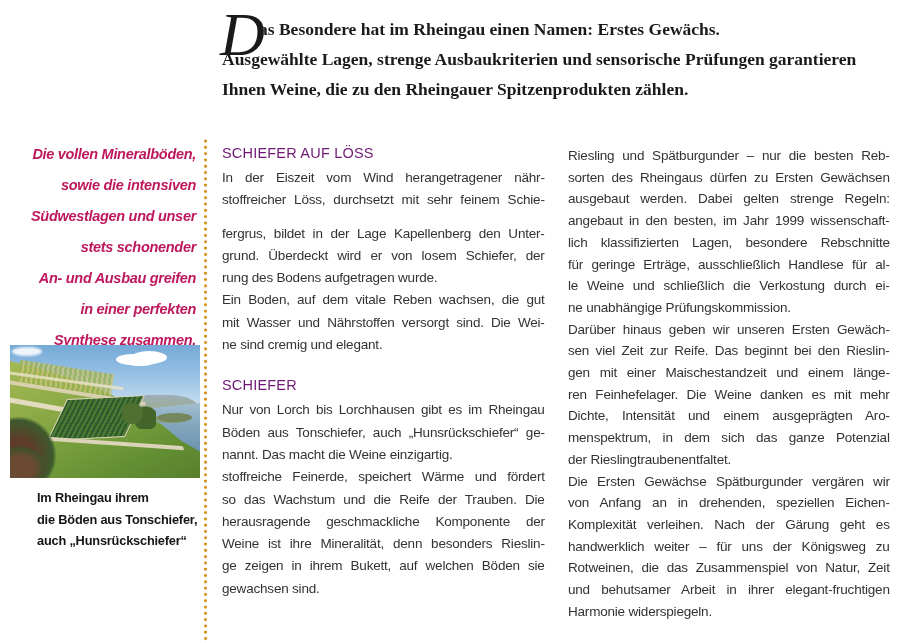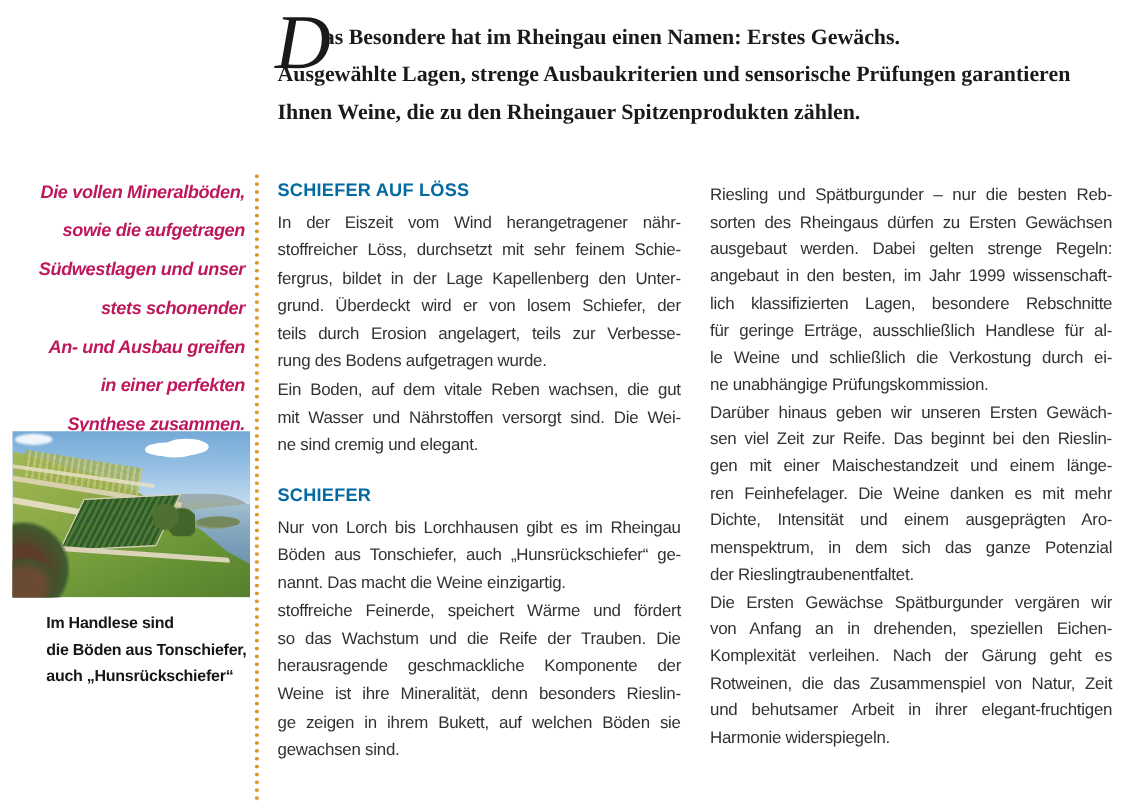--- a/index.html
+++ b/index.html
@@ -44,21 +44,21 @@
   }
 
   
   .col { position:absolute; top:145px; color:#323232; font-size:13.5px; letter-spacing:-0.2px; }
   .col-mid   { left:222px; width:323px; }
   .col-right { left:568px; width:322px; }
   .col-mid  .line { line-height:22.3px; }
   .col-right .line { line-height:21.7px; }
   .line { white-space:nowrap; }
   .sec-heading {
-    color:#0369a1; font-weight:700; font-size:14.5px;
+    color:#701a75; font-weight:400; font-size:14.5px;
     letter-spacing:0.2px; line-height:17px; margin-bottom:5px;
   }
   .sec + .sec { margin-top:21px; }
 
   
   .photo {
     position:absolute; left:10px; top:345px; width:190px; height:133px;
     overflow:hidden;
     background: linear-gradient(180deg,#74A9D6 0%, #96C0E4 22%, #BFD9ED 42%, #DFEAF2 58%, #E9EFF3 70%, #E9EFF3 100%);
   }
@@ -102,21 +102,21 @@
     <div class="h-line h-line1 fit-s"><span>as Besondere hat im Rheingau einen Namen: Erstes Gewächs.</span></div>
     <div class="h-line fit-s"><span>Ausgewählte Lagen, strenge Ausbaukriterien und sensorische Prüfungen garantieren</span></div>
     <div class="h-line fit-s"><span>Ihnen Weine, die zu den Rheingauer Spitzenprodukten zählen.</span></div>
   </div>
 
   <div class="pullquote">
       <div class="pq-line">
         <span>Die vollen Mineralböden,</span>
       </div>
       <div class="pq-line">
-        <span>sowie die aufgetragen</span>
+        <span>sowie die intensiven</span>
       </div>
       <div class="pq-line">
         <span>Südwestlagen und unser</span>
       </div>
       <div class="pq-line">
         <span>stets schonender</span>
       </div>
       <div class="pq-line">
         <span>An- und Ausbau greifen</span>
       </div>
@@ -140,37 +140,36 @@
     <div class="terr2"></div>
     <div class="terr3"></div>
     <div class="block"></div>
     <div class="terr4"></div>
     <div class="trees"></div>
     <div class="bush"></div>
     <div class="bush2"></div>
   </div>
 
   <div class="caption">
-      <div class="cap-line"><span>Im Handlese sind</span></div>
+      <div class="cap-line"><span>Im Rheingau ihrem</span></div>
       <div class="cap-line"><span>die Böden aus Tonschiefer,</span></div>
       <div class="cap-line"><span>auch „Hunsrückschiefer“</span></div>
     </div>
 
   <div class="dots"></div>
 
   <div class="col col-mid">
     <div class="sec">
       <div class="sec-heading">SCHIEFER AUF LÖSS</div>
       <div class="sec-body">
           <div class="para">
             <div class="line fit-j" style="word-spacing: 8.5099px;"><span>In der Eiszeit vom Wind herangetragener nähr-</span></div>
             <div class="line fit-j" style="word-spacing: 4.41094px;"><span>stoffreicher Löss, durchsetzt mit sehr feinem Schie-</span></div>
-            <div class="line fit-j" style="word-spacing: 4.12857px;"><span>fergrus, bildet in der Lage Kapellenberg den Unter-</span></div>
+            <div class="line fit-j" style="word-spacing: 4.12857px; margin-top: 11px;"><span>fergrus, bildet in der Lage Kapellenberg den Unter-</span></div>
             <div class="line fit-j" style="word-spacing: 5.65759px;"><span>grund. Überdeckt wird er von losem Schiefer, der</span></div>
-            <div class="line fit-j" style="word-spacing: 5.95781px;"><span>teils durch Erosion angelagert, teils zur Verbesse-</span></div>
             <div class="line fit-s"><span>rung des Bodens aufgetragen wurde.</span></div>
           </div>
           <div class="para">
             <div class="line fit-j" style="word-spacing: 3.71758px;"><span>Ein Boden, auf dem vitale Reben wachsen, die gut</span></div>
             <div class="line fit-j" style="word-spacing: 3.71786px;"><span>mit Wasser und Nährstoffen versorgt sind. Die Wei-</span></div>
             <div class="line fit-s"><span>ne sind cremig und elegant.</span></div>
           </div>
         </div>
     </div>
     <div class="sec">
@@ -210,19 +209,20 @@
         <div class="line fit-j" style="word-spacing: 6.15313px;"><span>gen mit einer Maischestandzeit und einem länge-</span></div>
         <div class="line fit-j" style="word-spacing: 4.87634px;"><span>ren Feinhefelager. Die Weine danken es mit mehr</span></div>
         <div class="line fit-j" style="word-spacing: 9.75312px;"><span>Dichte, Intensität und einem ausgeprägten Aro-</span></div>
         <div class="line fit-j" style="word-spacing: 7.93438px;"><span>menspektrum, in dem sich das ganze Potenzial</span></div>
         <div class="line fit-s"><span>der Rieslingtraubenentfaltet.</span></div>
       </div>
       <div class="para">
         <div class="line fit-j" style="word-spacing: 5.85625px;"><span>Die Ersten Gewächse Spätburgunder vergären wir</span></div>
         <div class="line fit-j" style="word-spacing: 7.48906px;"><span>von Anfang an in drehenden, speziellen Eichen-</span></div>
         <div class="line fit-j" style="word-spacing: 7.12188px;"><span>Komplexität verleihen. Nach der Gärung geht es</span></div>
+        <div class="line fit-j" style="word-spacing: 6.42098px;"><span>handwerklich weiter – für uns der Königsweg zu</span></div>
         <div class="line fit-j" style="word-spacing: 4.31458px;"><span>Rotweinen, die das Zusammenspiel von Natur, Zeit</span></div>
         <div class="line fit-j" style="word-spacing: 7.77188px;"><span>und behutsamer Arbeit in ihrer elegant-fruchtigen</span></div>
         <div class="line fit-s"><span>Harmonie widerspiegeln.</span></div>
       </div>
     </div>
 
 </div>
 
 </body></html>

